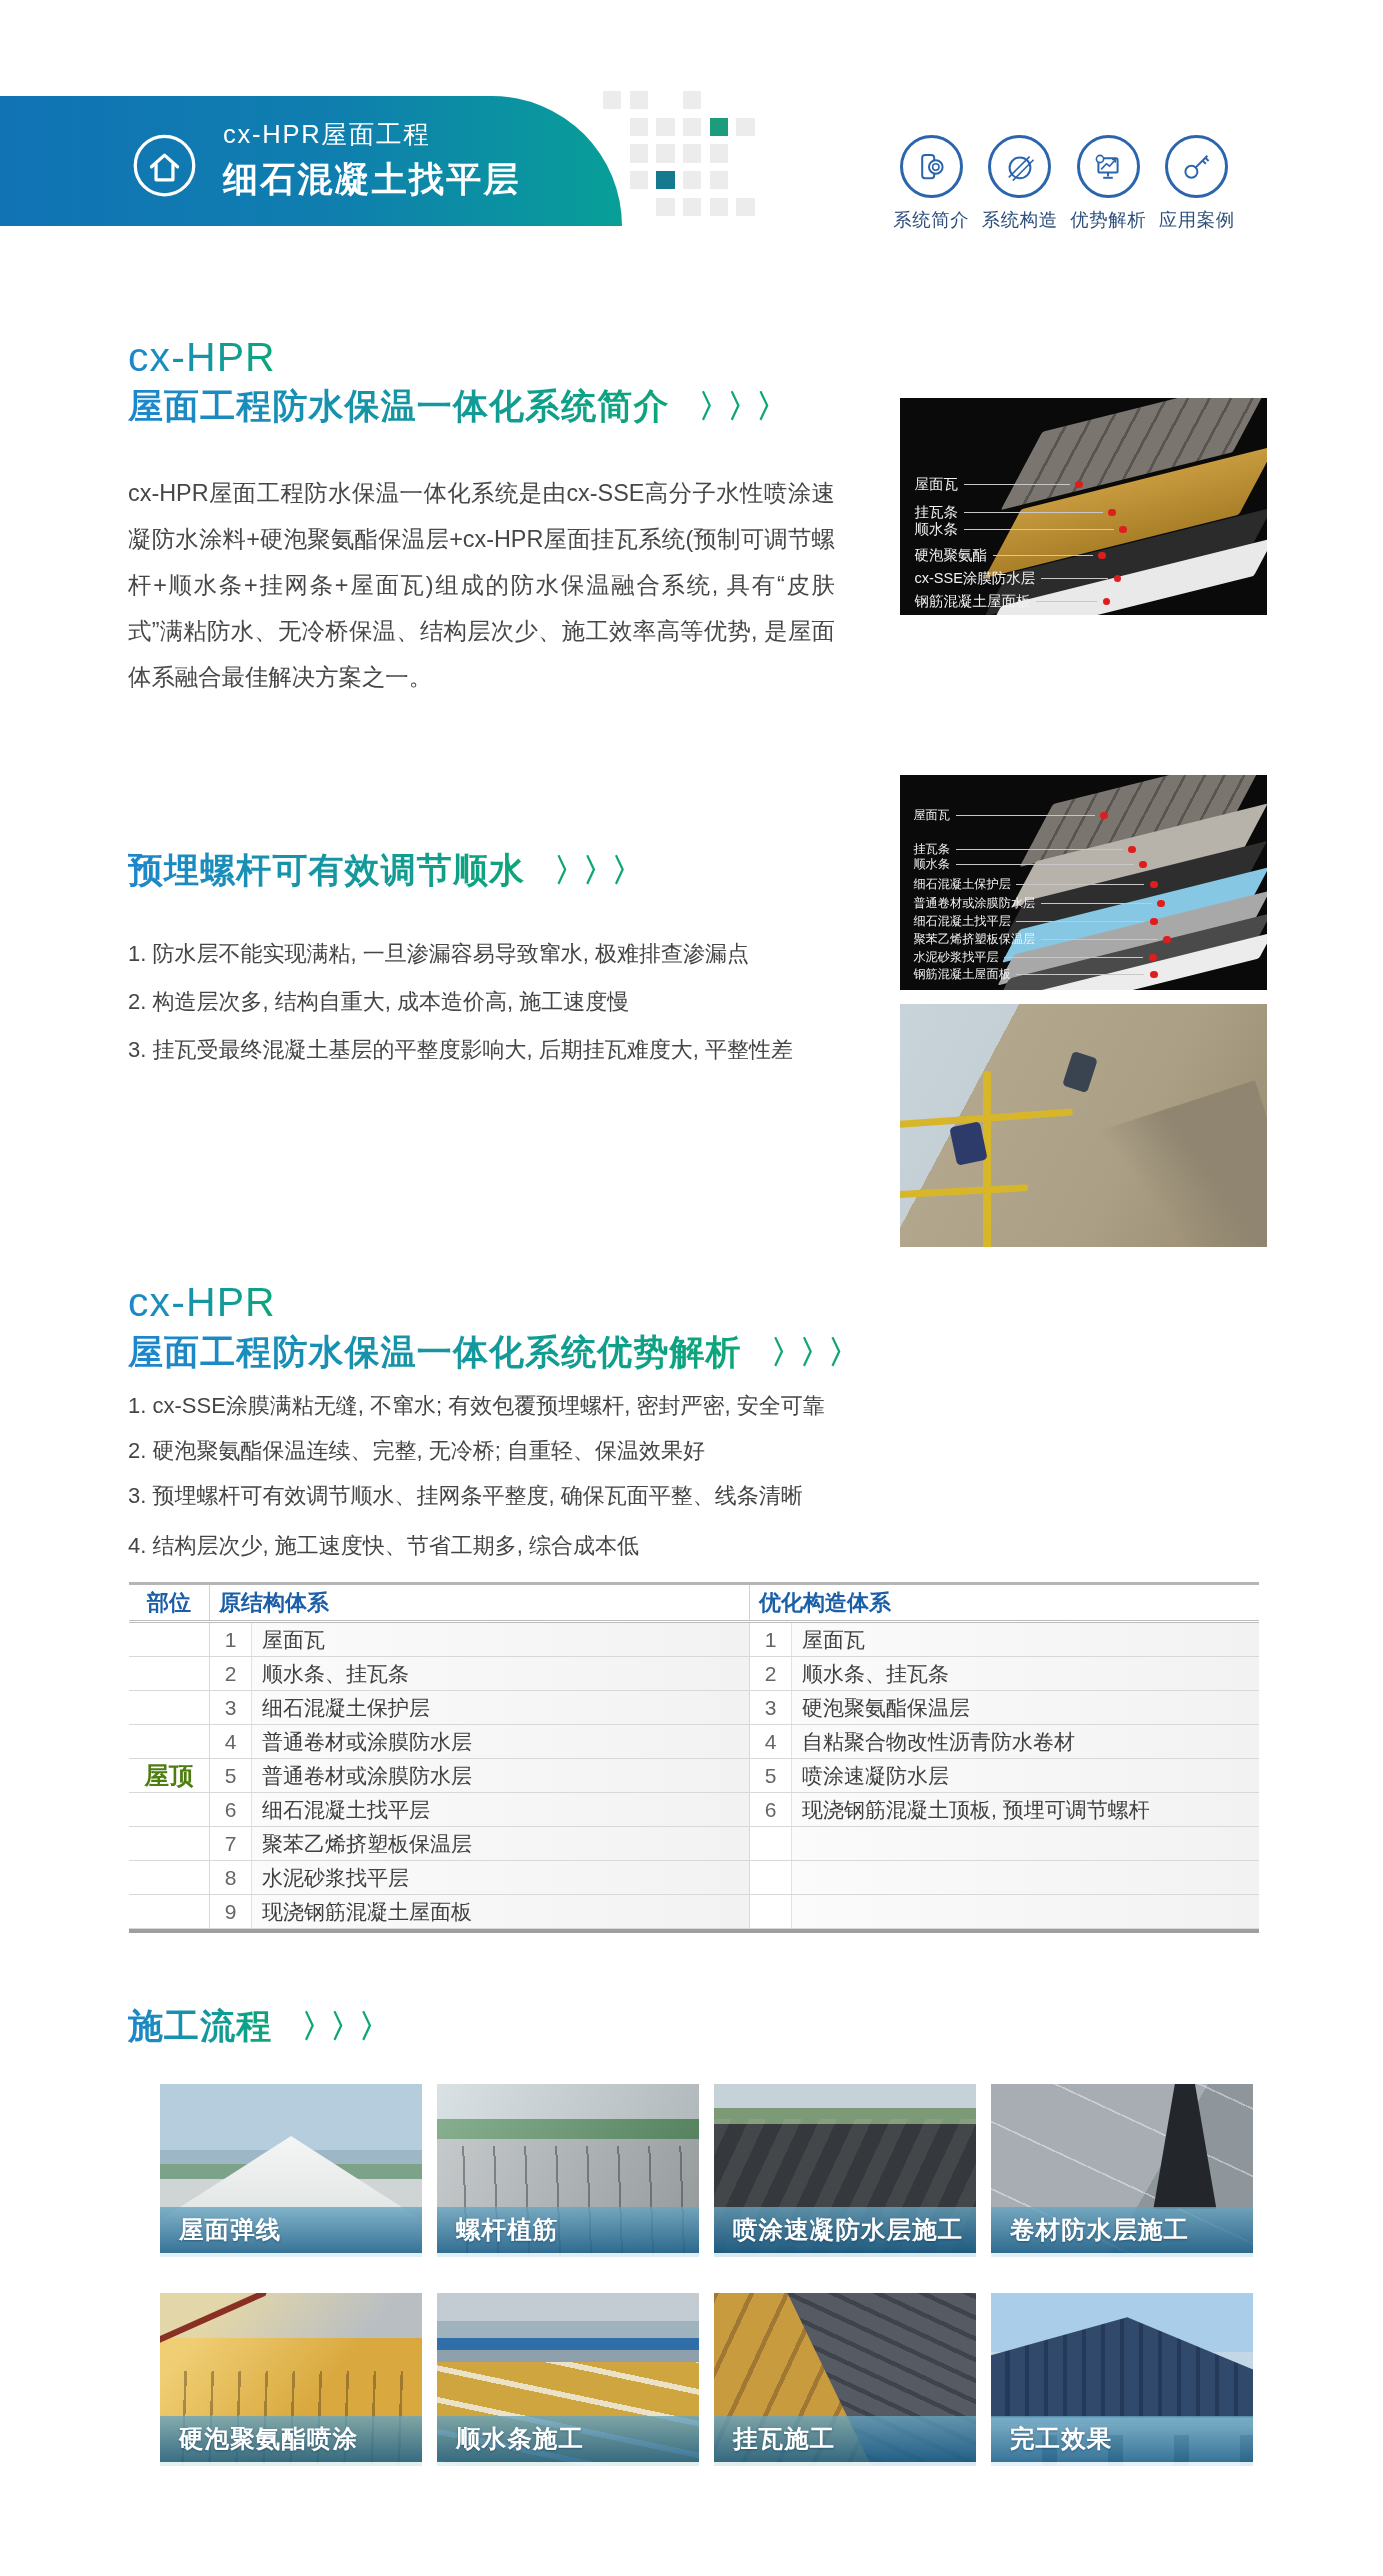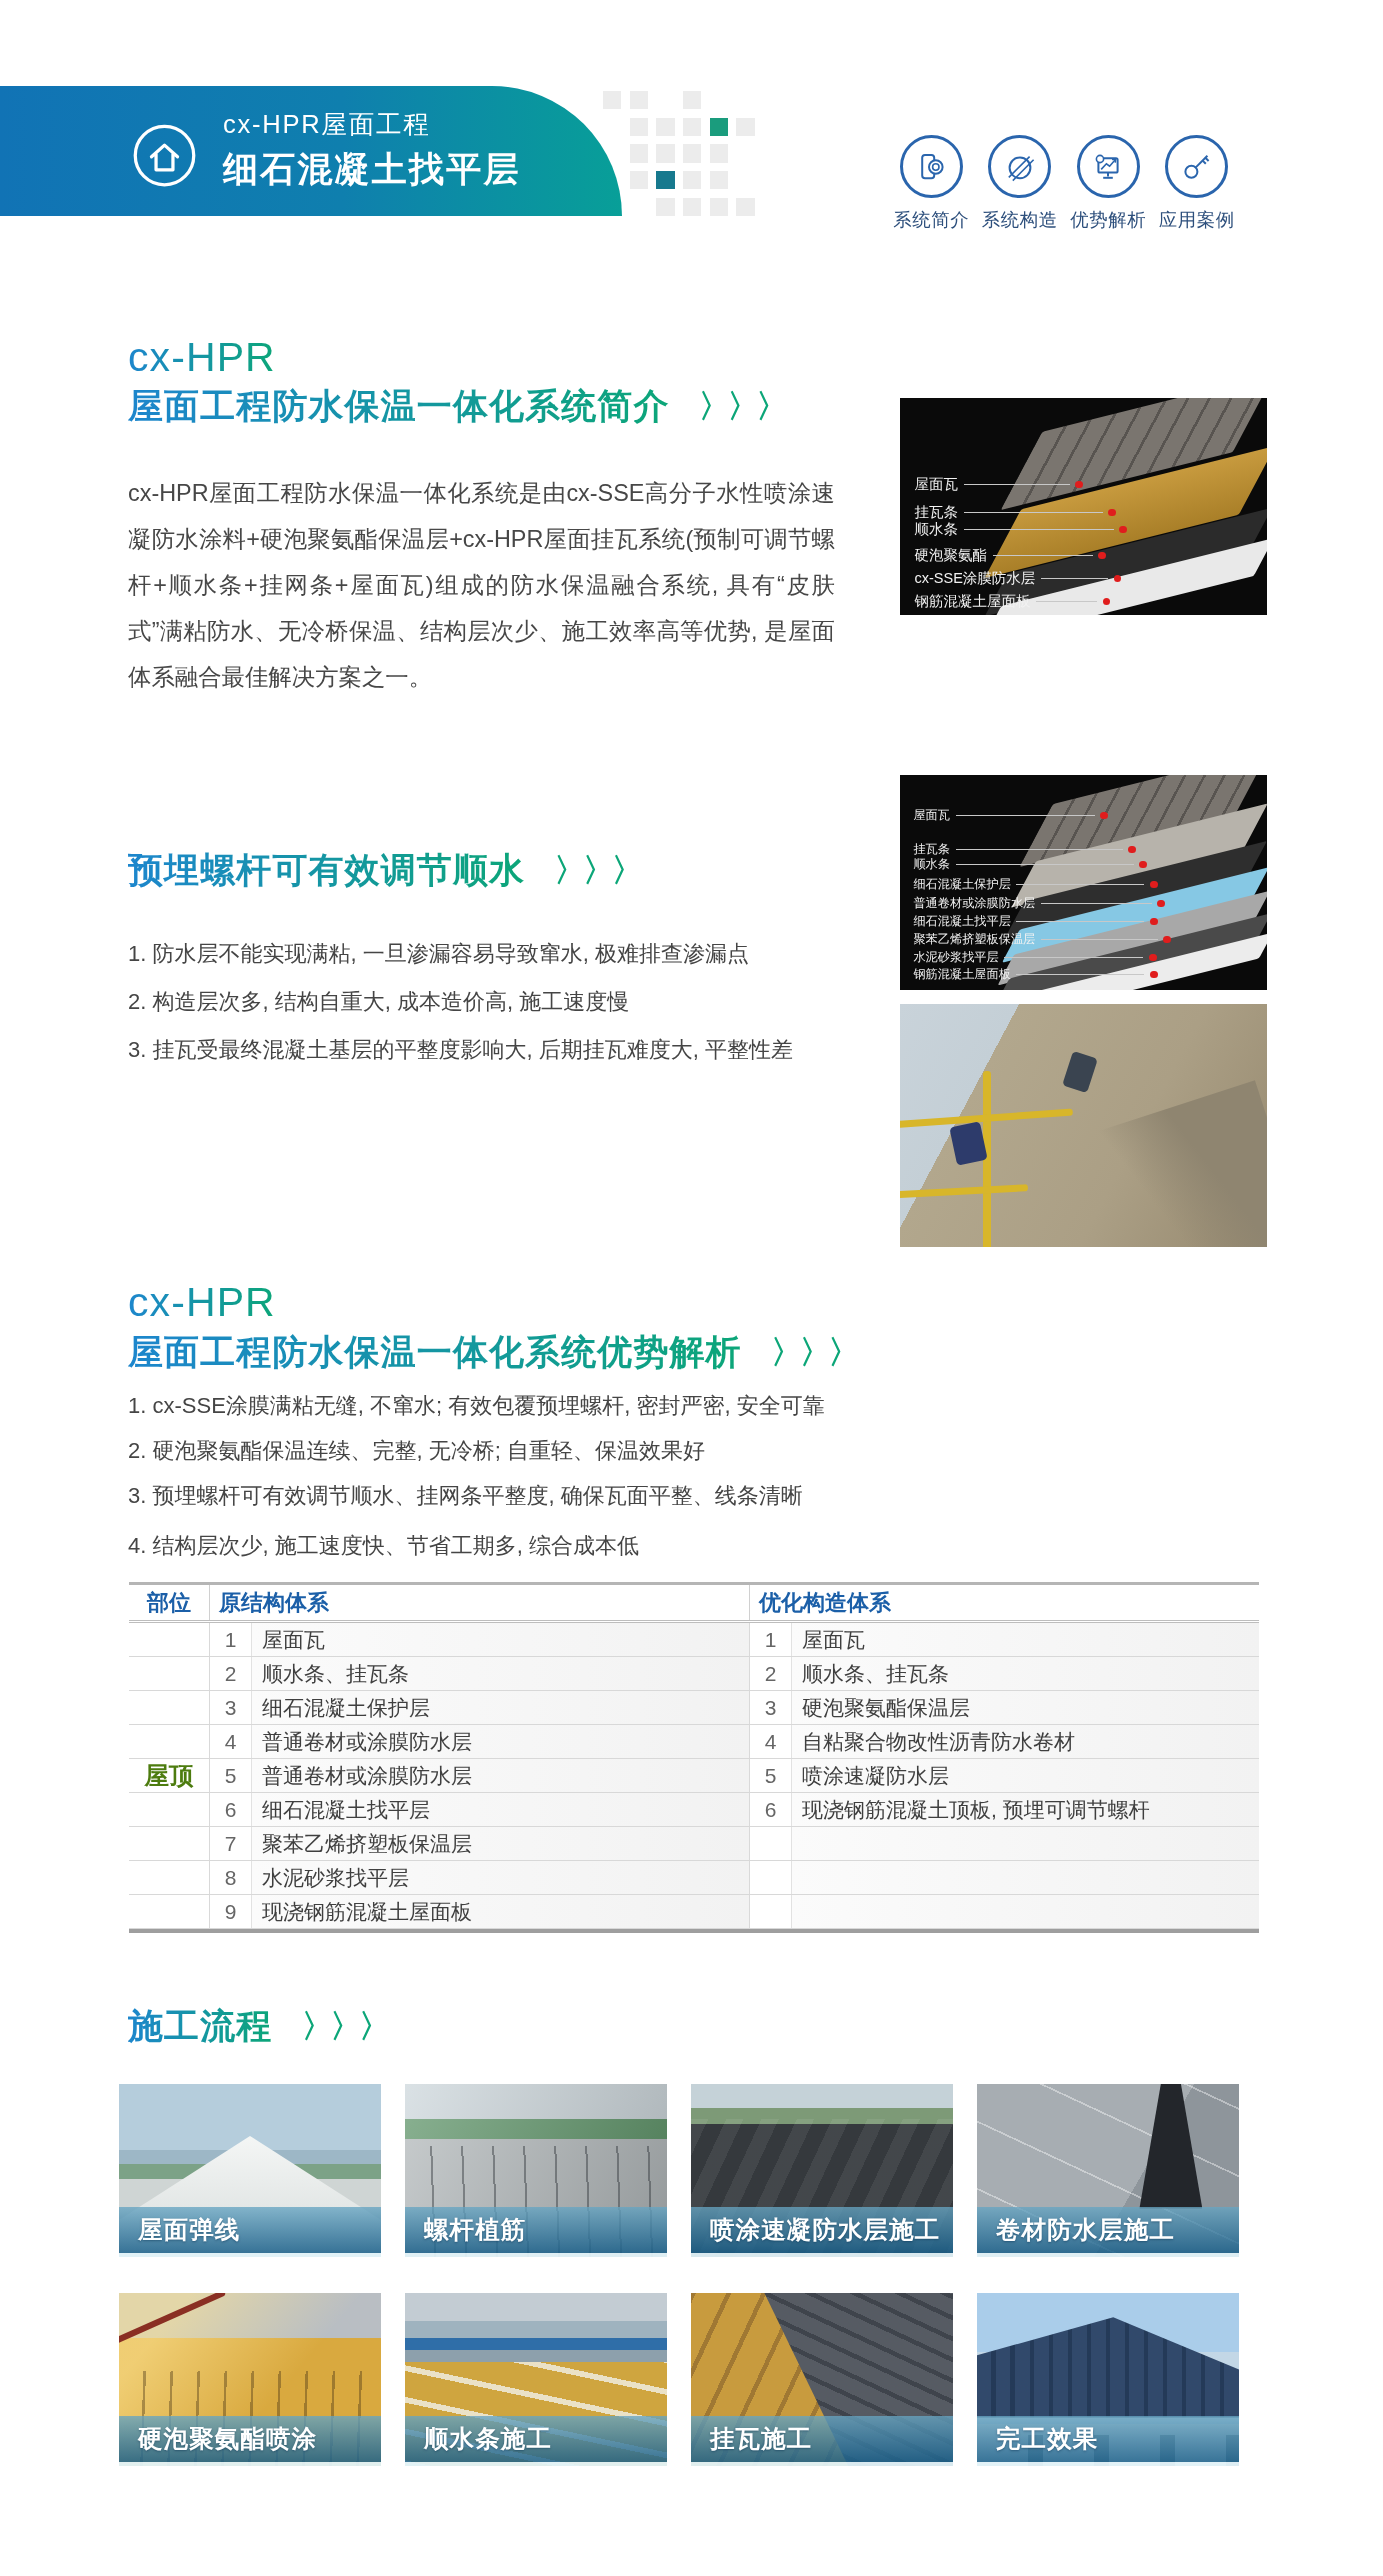--- a/index.html
+++ b/index.html
@@ -1,20 +1,20 @@
 <!DOCTYPE html>
 <html style="font-size:9px"><head>
 <meta charset="utf-8">
 <style>
   html,body{margin:0;padding:0;background:#ffffff;}
   #page{position:relative;width:1384px;height:2576px;background:#ffffff;overflow:hidden;
         font-family:"Liberation Sans","DejaVu Sans",sans-serif;}
 
   
-  .banner{position:absolute;left:0;top:86px;width:622px;height:130px;
+  .banner{position:absolute;left:0;top:96px;width:622px;height:130px;
     background:linear-gradient(90deg,#1173b5 0%,#0f7fae 55%,#089f98 100%);
     border-top-right-radius:130px;display:flex;align-items:center;}
   .banner-circle{position:absolute;left:132px;top:37px;width:65px;height:65px;}
   .banner-text{position:absolute;left:223px;top:18px;color:#ffffff;}
   .banner-line1{font-size:25.6px;letter-spacing:1.7px;line-height:40px;}
   .banner-line2{font-size:35px;font-weight:800;letter-spacing:2.2px;line-height:49px;}
 
   
   .deco{position:absolute;left:603px;top:91px;width:167px;height:134px;
     display:grid;grid-template-columns:repeat(6,18.4px);grid-auto-rows:18.4px;gap:8.3px;}
@@ -73,21 +73,21 @@
   .cmp-row .cell{display:flex;align-items:center;font-size:21px;color:#3f3f3f;}
   .cmp-row .num{justify-content:center;color:#666;border-left:1.1px solid #d9d9d9;}
   .cmp-row .txt{padding-left:10px;background:linear-gradient(90deg,#fbfbfb,#f2f2f2);
     border-left:1.1px solid #e2e2e2;}
   .cmp-part{position:absolute;left:0;top:50%;transform:translateY(-50%);width:80px;
     text-align:center;font-size:24.5px;font-weight:800;color:#4d7c0f;line-height:36px;}
   .cmp-part span{display:block;}
   .cmp-botbar{height:3.3px;background:#9e9e9e;}
 
   
-  .prow{position:absolute;left:119px;width:1127px;display:flex;gap:24px;}
+  .prow{position:absolute;left:126px;width:1127px;display:flex;gap:15px;justify-content:flex-end;}
   .photo{position:relative;width:262px;height:173px;overflow:hidden;flex:none;}
   .cap{position:absolute;left:0;right:0;bottom:4.5px;height:46px;
     background:linear-gradient(180deg,rgba(103,165,194,.78),rgba(27,96,138,.85));
     display:flex;align-items:center;padding-left:19px;}
   .cap span{color:#ffffff;font-size:24.5px;font-weight:800;letter-spacing:1.1px;
     text-shadow:0 1.1px 2.2px rgba(0,40,70,.45);}
   .capstrip{position:absolute;left:0;right:0;bottom:0;height:4.5px;background:rgba(225,242,248,.95);}
 
   
   .scene1{background:linear-gradient(180deg,#b5cddc 0 38%,#9db7c6 38% 46%,#7ca287 46% 55%,#cfd5d4 55% 100%);}

